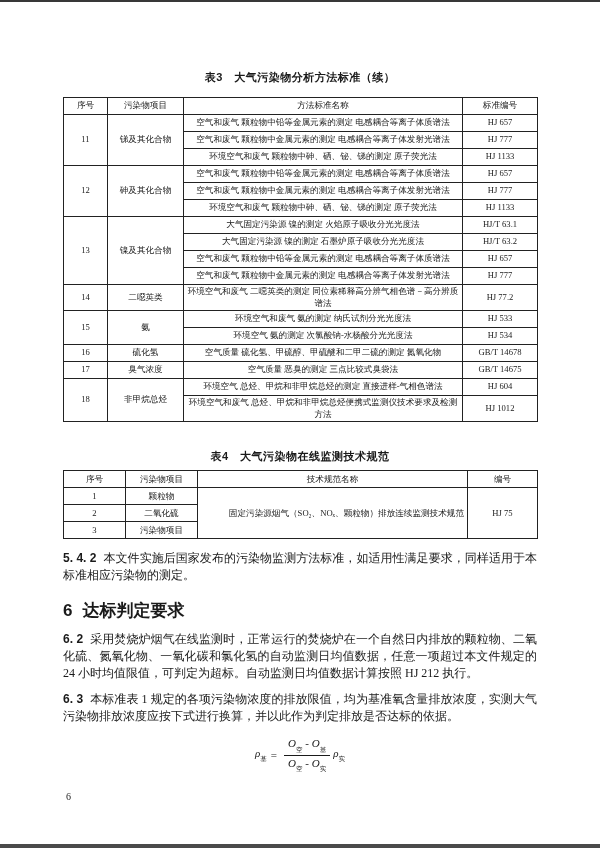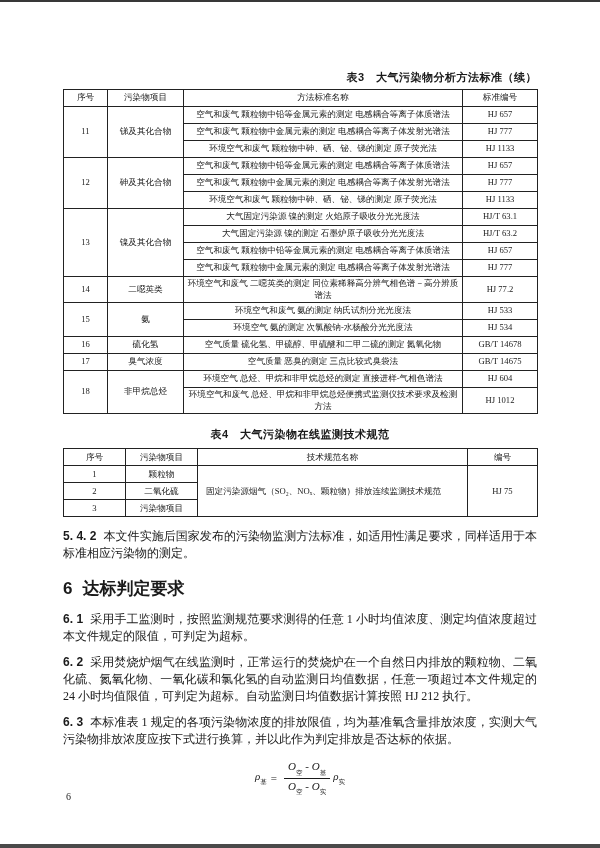--- a/index.html
+++ b/index.html
@@ -19,22 +19,22 @@
     padding: 68px 63px 0 63px;
     width: 600px;
   }
   .table-title {
     font-family: "Liberation Sans", "DejaVu Sans", sans-serif;
     font-weight: bold;
     font-size: 11px;
     text-align: center;
     letter-spacing: 0.5px;
   }
-  .t3-title { margin-bottom: 4px; text-align: right; }
-  .t4-title { margin-top: 13px; margin-bottom: 6px; }
+  .t3-title { margin-bottom: 12px; }
+  .t4-title { margin-top: 27px; margin-bottom: 6px; }
   table {
     width: 474px;
     border-collapse: collapse;
     table-layout: fixed;
     padding-left: 29px;
   }
   td {
     border: 1px solid #222222;
     font-size: 8.6px;
     line-height: 1.35;
@@ -48,21 +48,21 @@
   td.code { font-family: "Liberation Serif", "DejaVu Serif", serif; }
   tr.head td { height: 17px; }
   #table3 col.c-no { width: 44px; }
   #table3 col.c-poll { width: 76px; }
   #table3 col.c-method { width: 279px; }
   #table3 col.c-code { width: 75px; }
   #table4 col.c-no { width: 62px; }
   #table4 col.c-poll { width: 72px; }
   #table4 col.c-spec { width: 270px; }
   #table4 col.c-code { width: 70px; }
-  #table4 td.spec { text-align: left; padding-left: 8px; }
+  #table4 td.spec { text-align: right; padding-left: 8px; }
   .para {
     width: 474px;
     font-size: 12px;
     line-height: 17px;
     text-align: justify;
   }
   .clause-542 { margin-top: 11px; }
   .clause-num {
     font-family: "Liberation Sans", "DejaVu Sans", sans-serif;
     font-weight: bold;
@@ -259,21 +259,20 @@
             <td>3</td>
             <td>污染物项目</td>
           </tr>
         </tbody>
     </table>
 
     <p class="para clause-542"><span class="clause-num">5. 4. 2</span><span>本文件实施后国家发布的污染物监测方法标准，如适用性满足要求，同样适用于本标准相应污染物的测定。</span></p>
 
     <div class="sec-heading"><span class="sec-num">6</span><span>达标判定要求</span></div>
 
-    <p class="para clause-61"><span class="clause-num">6. 1</span><span>采用手工监测时，按照监测规范要求测得的任意 1 小时均值浓度、测定均值浓度超过本文件规定的限值，可判定为超标。</span></p>
 
     <p class="para clause-62"><span class="clause-num">6. 2</span><span>采用焚烧炉烟气在线监测时，正常运行的焚烧炉在一个自然日内排放的颗粒物、二氧化硫、氮氧化物、一氧化碳和氯化氢的自动监测日均值数据，任意一项超过本文件规定的 24 小时均值限值，可判定为超标。自动监测日均值数据计算按照 HJ 212 执行。</span></p>
 
     <p class="para clause-63"><span class="clause-num">6. 3</span><span>本标准表 1 规定的各项污染物浓度的排放限值，均为基准氧含量排放浓度，实测大气污染物排放浓度应按下式进行换算，并以此作为判定排放是否达标的依据。</span></p>
 
     <div class="formula-wrap">
       <span class="formula">
         <span><span>ρ</span><sub>基</sub></span>
         <span class="eq">=</span>
         <span class="frac">

